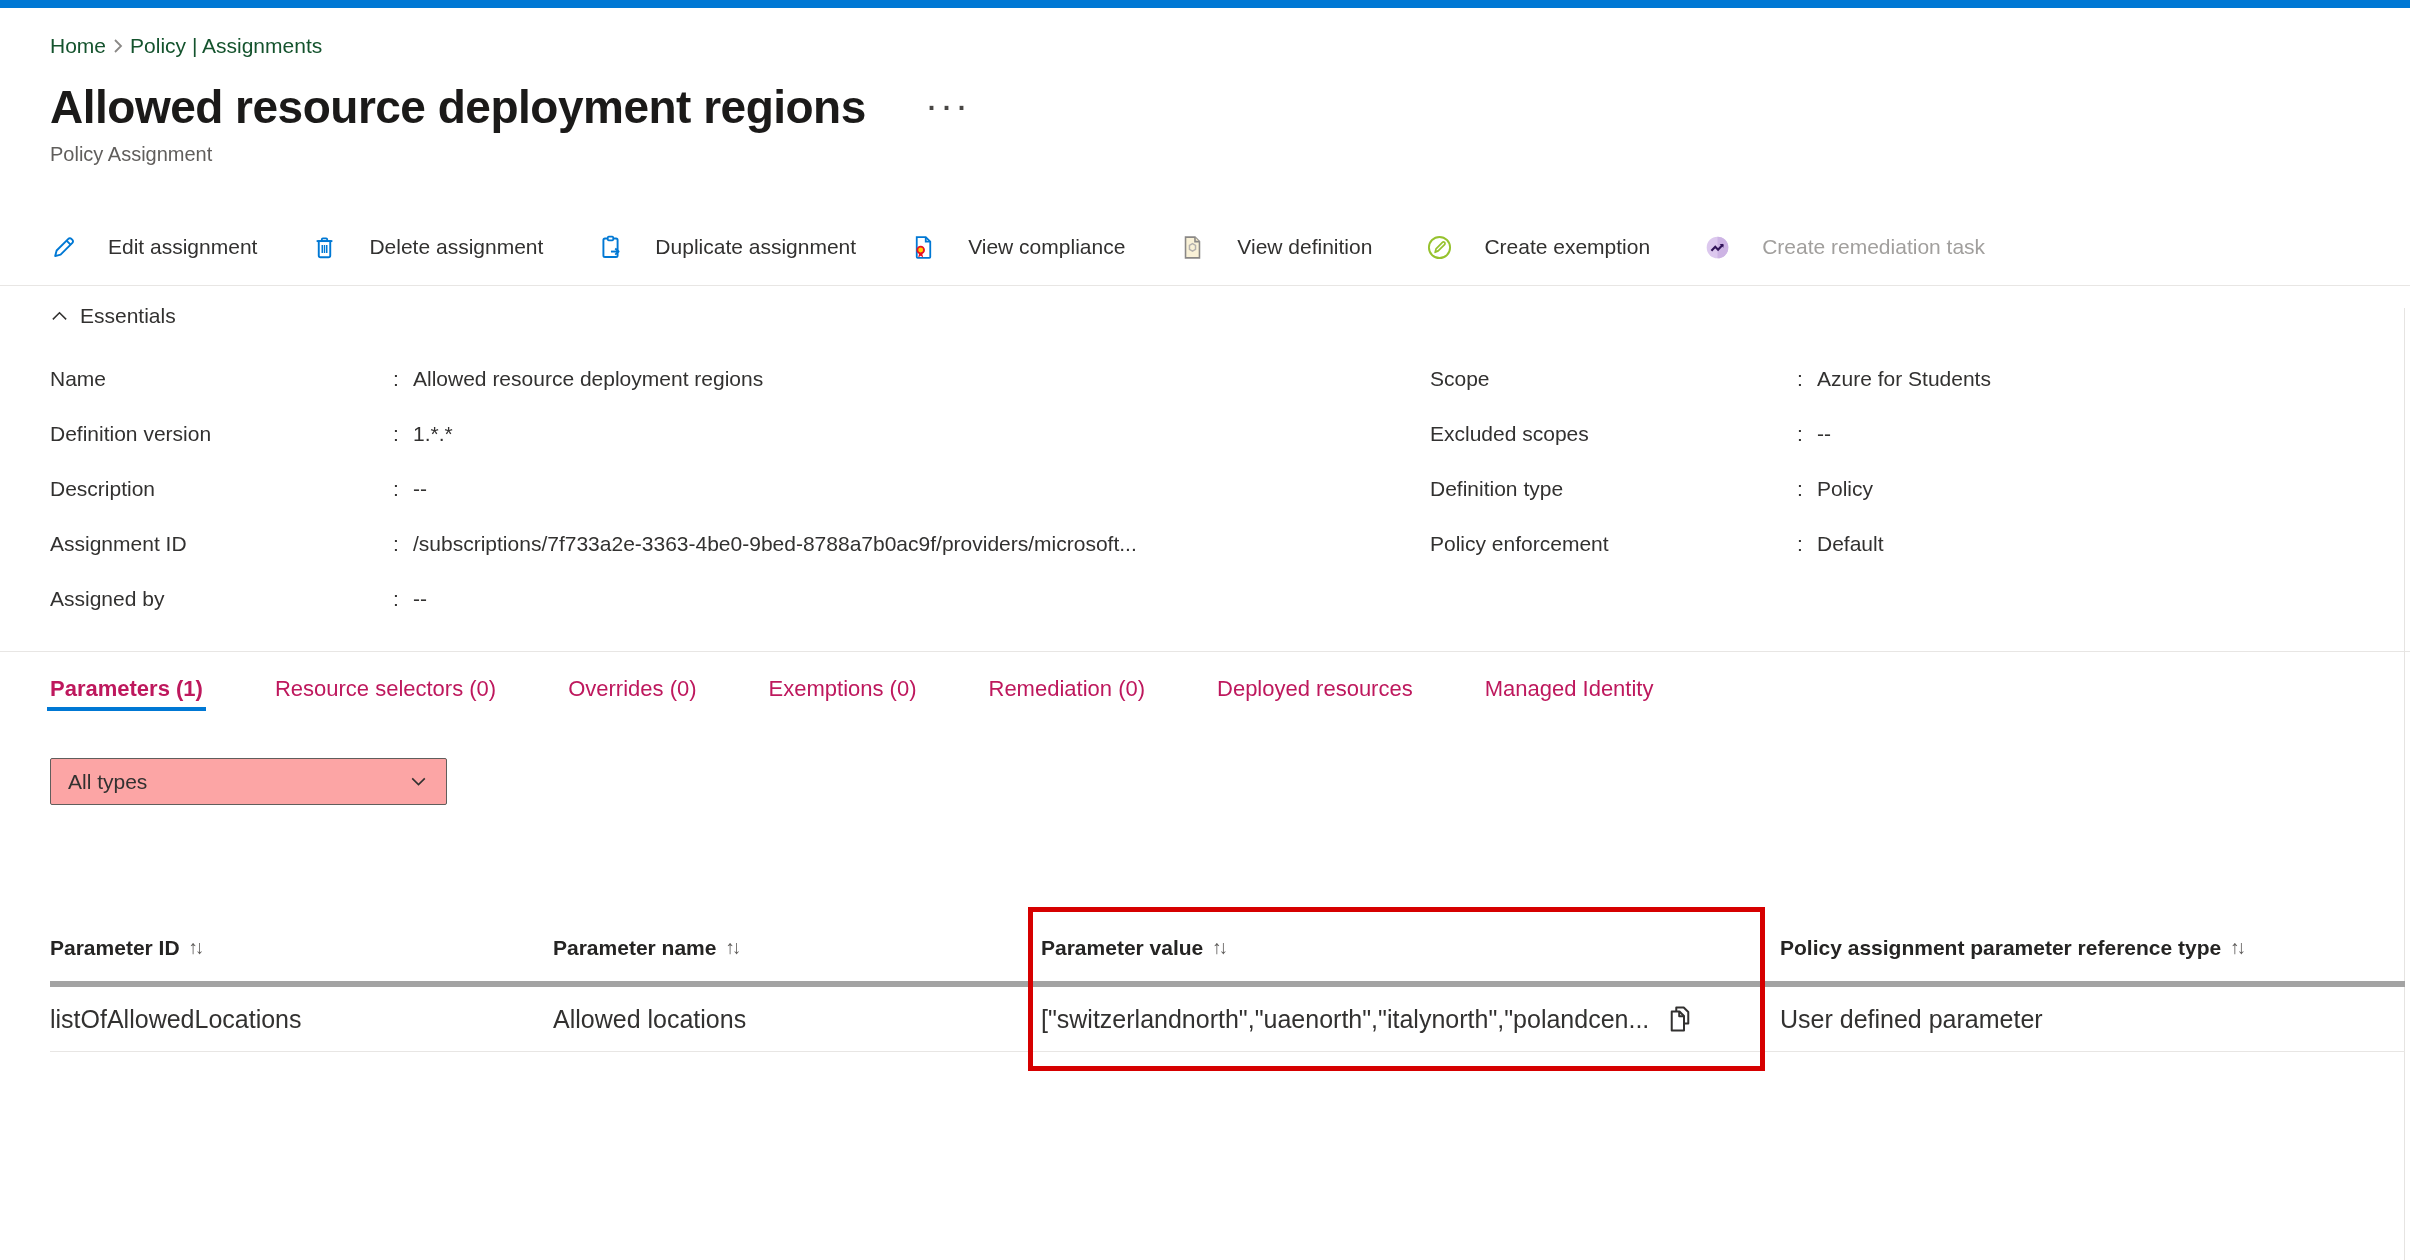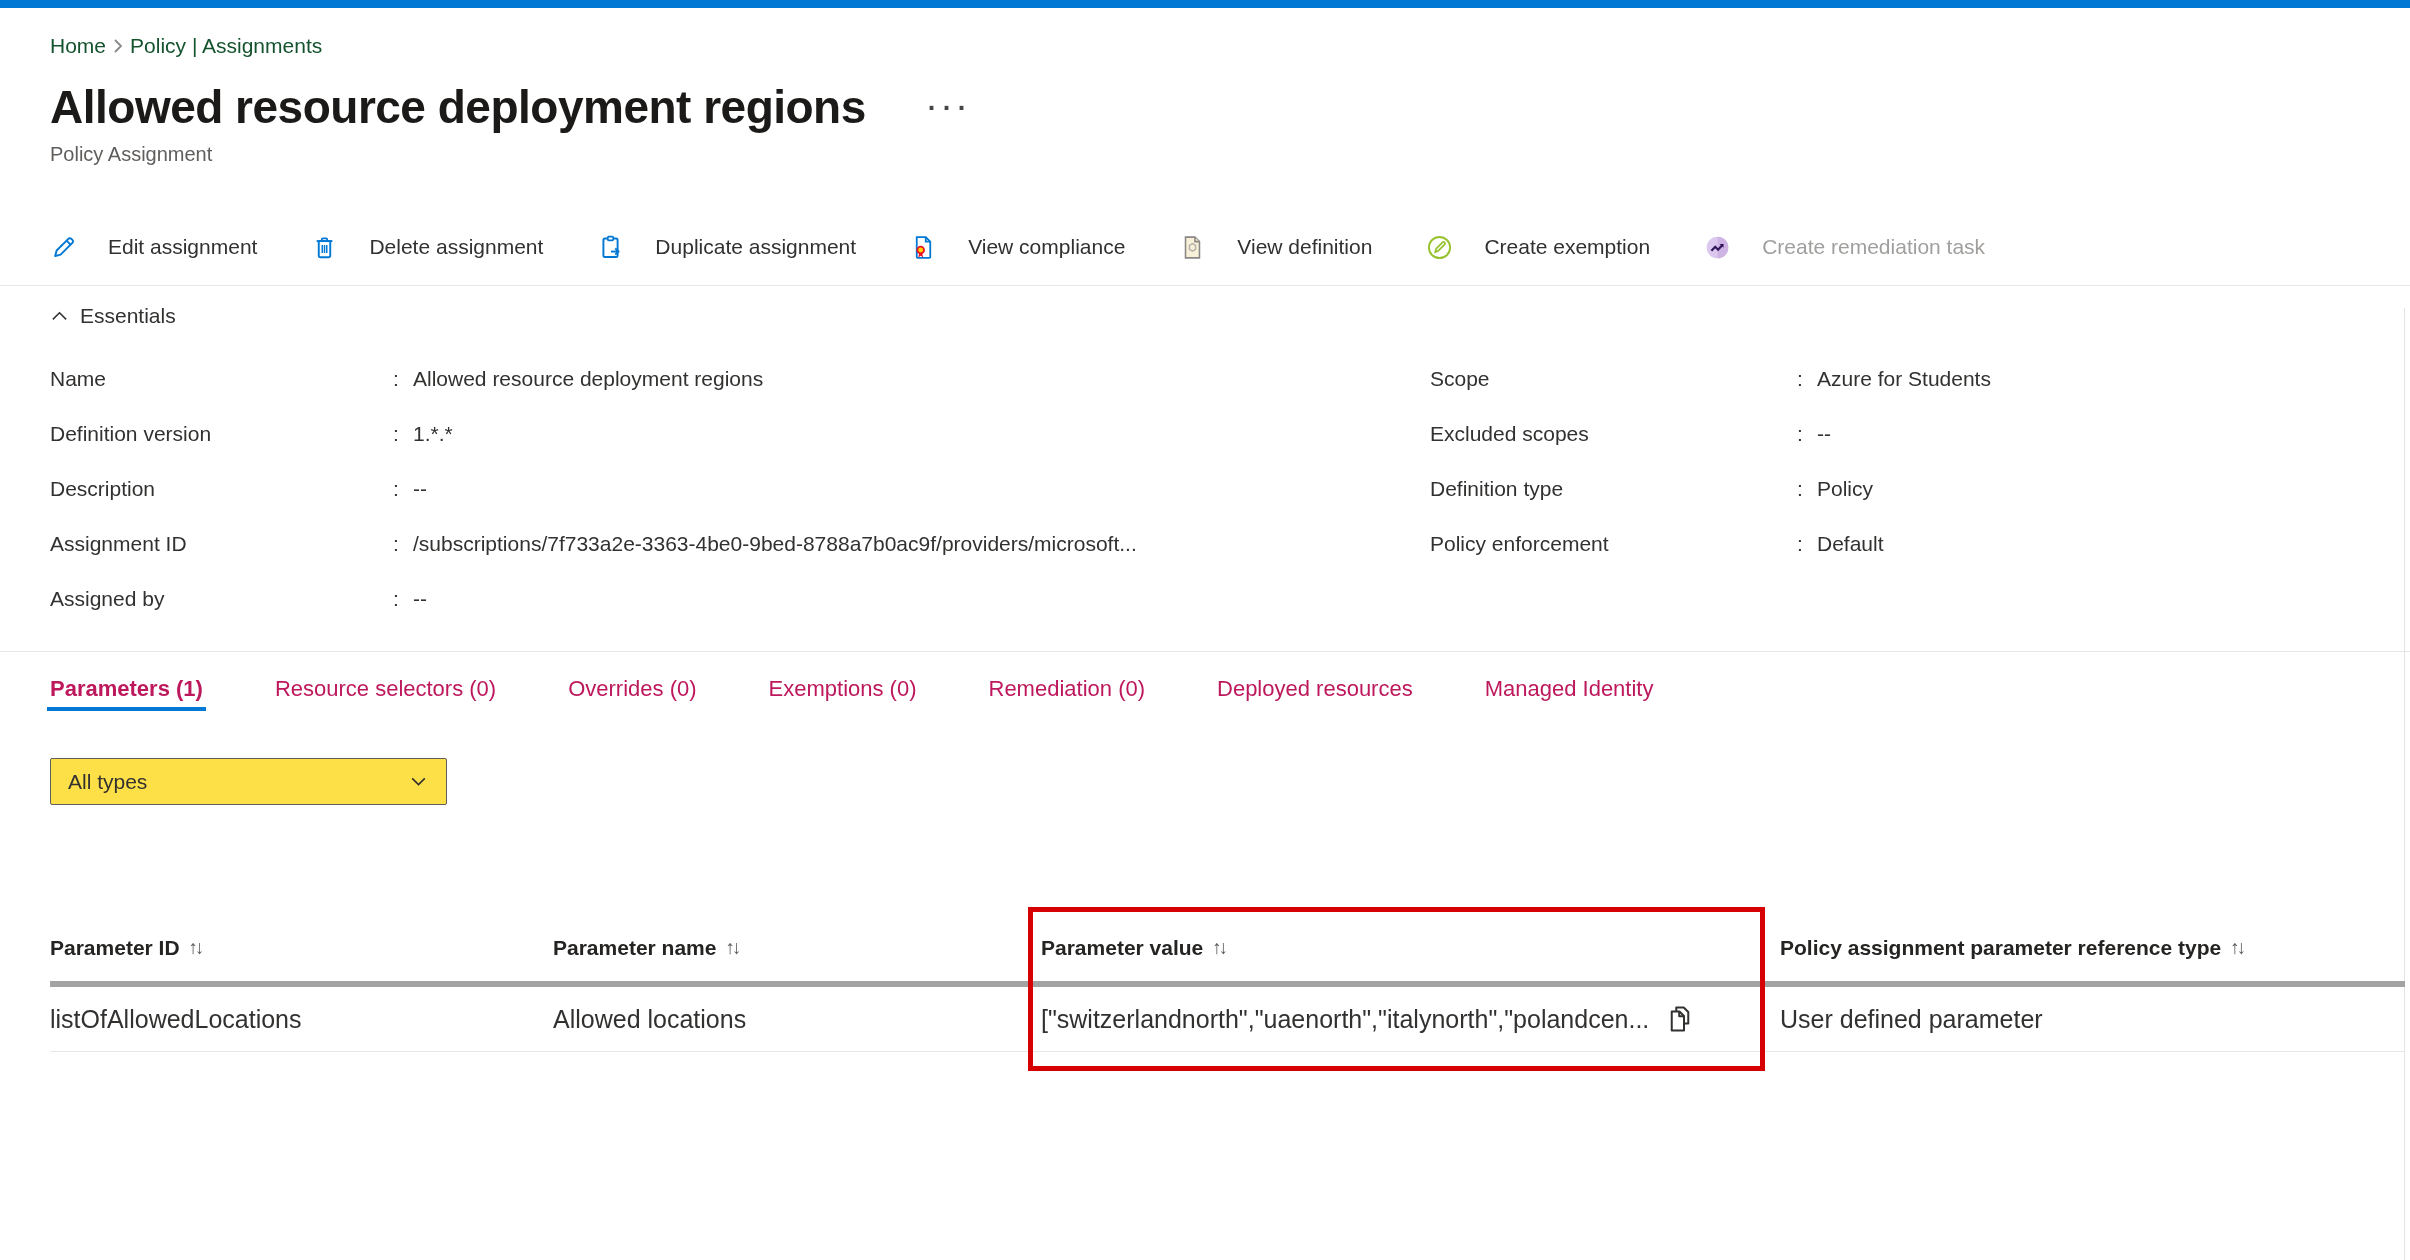--- a/index.html
+++ b/index.html
@@ -47,21 +47,21 @@
   
   .tabs { height:59px; display:flex; gap:72px; align-items:center; padding-top:14px; font-size:22px; }
   .tab { position:relative; height:100%; display:flex; align-items:center; cursor:pointer; color:#be185d; white-space:nowrap; }
   .tab.active { font-weight:700; }
   .tab-underline { position:absolute; left:-3px; right:-3px; bottom:0; height:4px; background:#0078d4; }
 
   
   .filters { margin-top:47px; display:flex; gap:28px; }
   .search-input { width:378px; height:47px; border:1px solid #605e5c; border-radius:2px; font-size:20px; color:#323130; padding:0 15px; font-family:inherit; outline:none; }
   .search-input::placeholder { color:#605e5c; font-style:italic; }
-  .dropdown { width:397px; height:47px; border:1px solid #605e5c; border-radius:2px; display:flex; align-items:center; justify-content:space-between; padding:0 17px; font-size:21px; cursor:pointer; background:#fde047; }
+  .dropdown { width:397px; height:47px; border:1px solid #605e5c; border-radius:2px; display:flex; align-items:center; justify-content:space-between; padding:0 17px; font-size:21px; cursor:pointer; background:#fca5a5; }
 
   
   .table-wrap { margin-top:109px; position:relative; width:2355px; }
   .thead, .trow { display:grid; grid-template-columns:503px 488px 739px 1fr; align-items:center; }
   .thead { height:73px; border-bottom:6px solid #a3a3a3; }
   .th { font-weight:700; font-size:21px; color:#252423; display:flex; align-items:center; gap:9px; cursor:pointer; white-space:nowrap; }
   .sort { color:#605e5c; font-weight:400; font-size:19px; letter-spacing:-3px; padding-right:3px; }
   .trow { height:65px; border-bottom:1px solid #e8e6e4; font-size:25px; }
   .td { white-space:nowrap; overflow:hidden; }
   .td-value { display:flex; align-items:center; gap:15px; }

